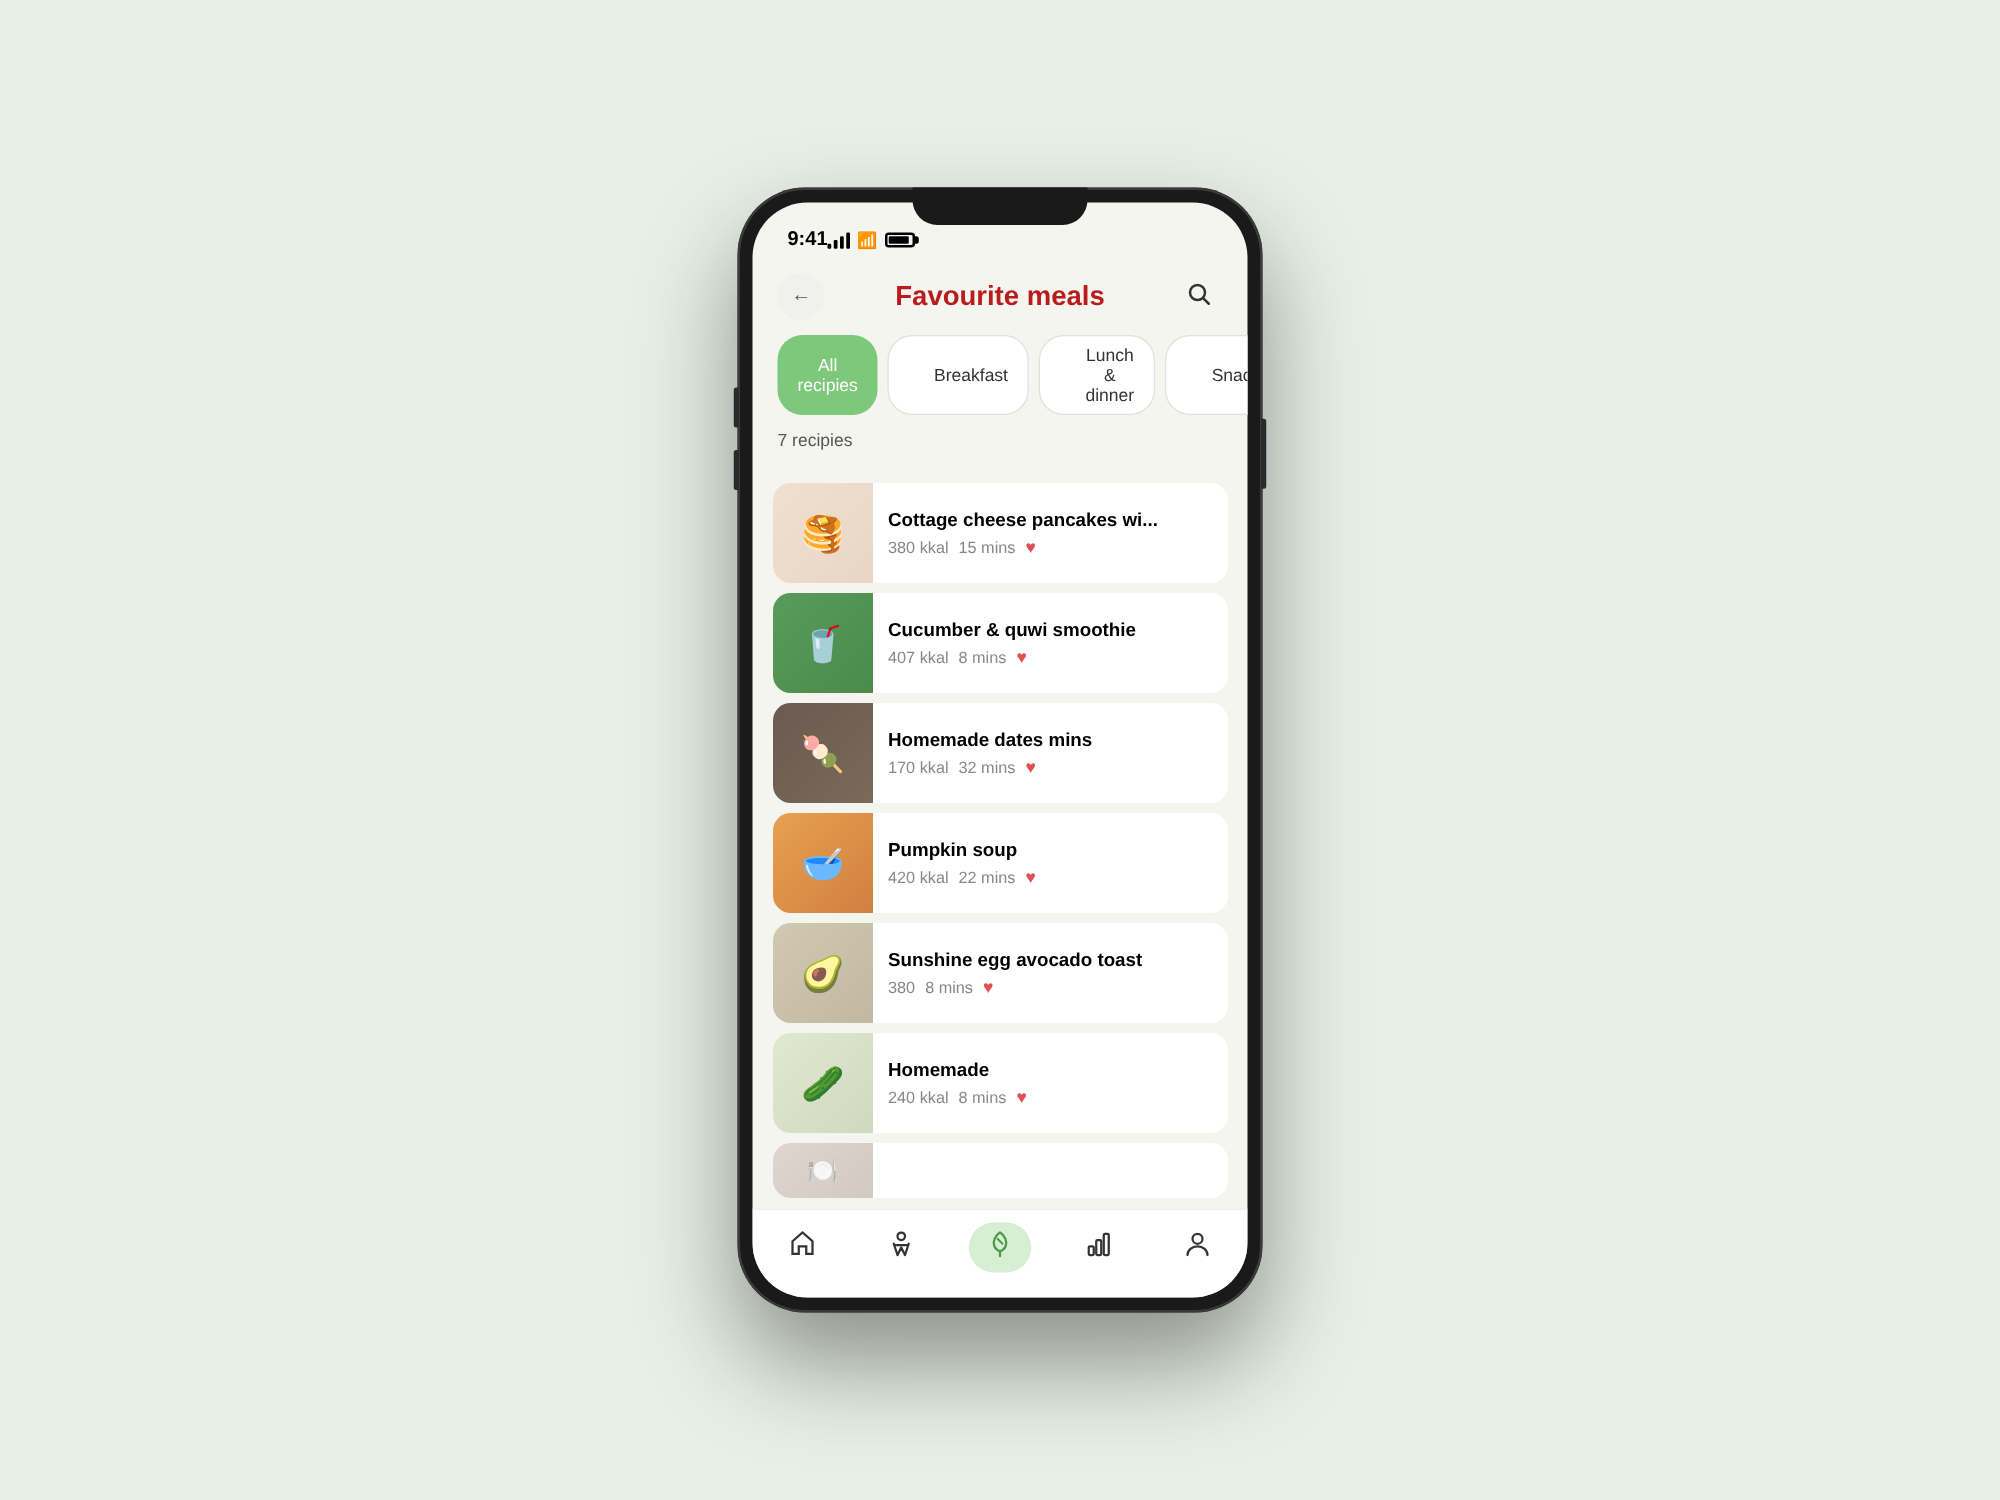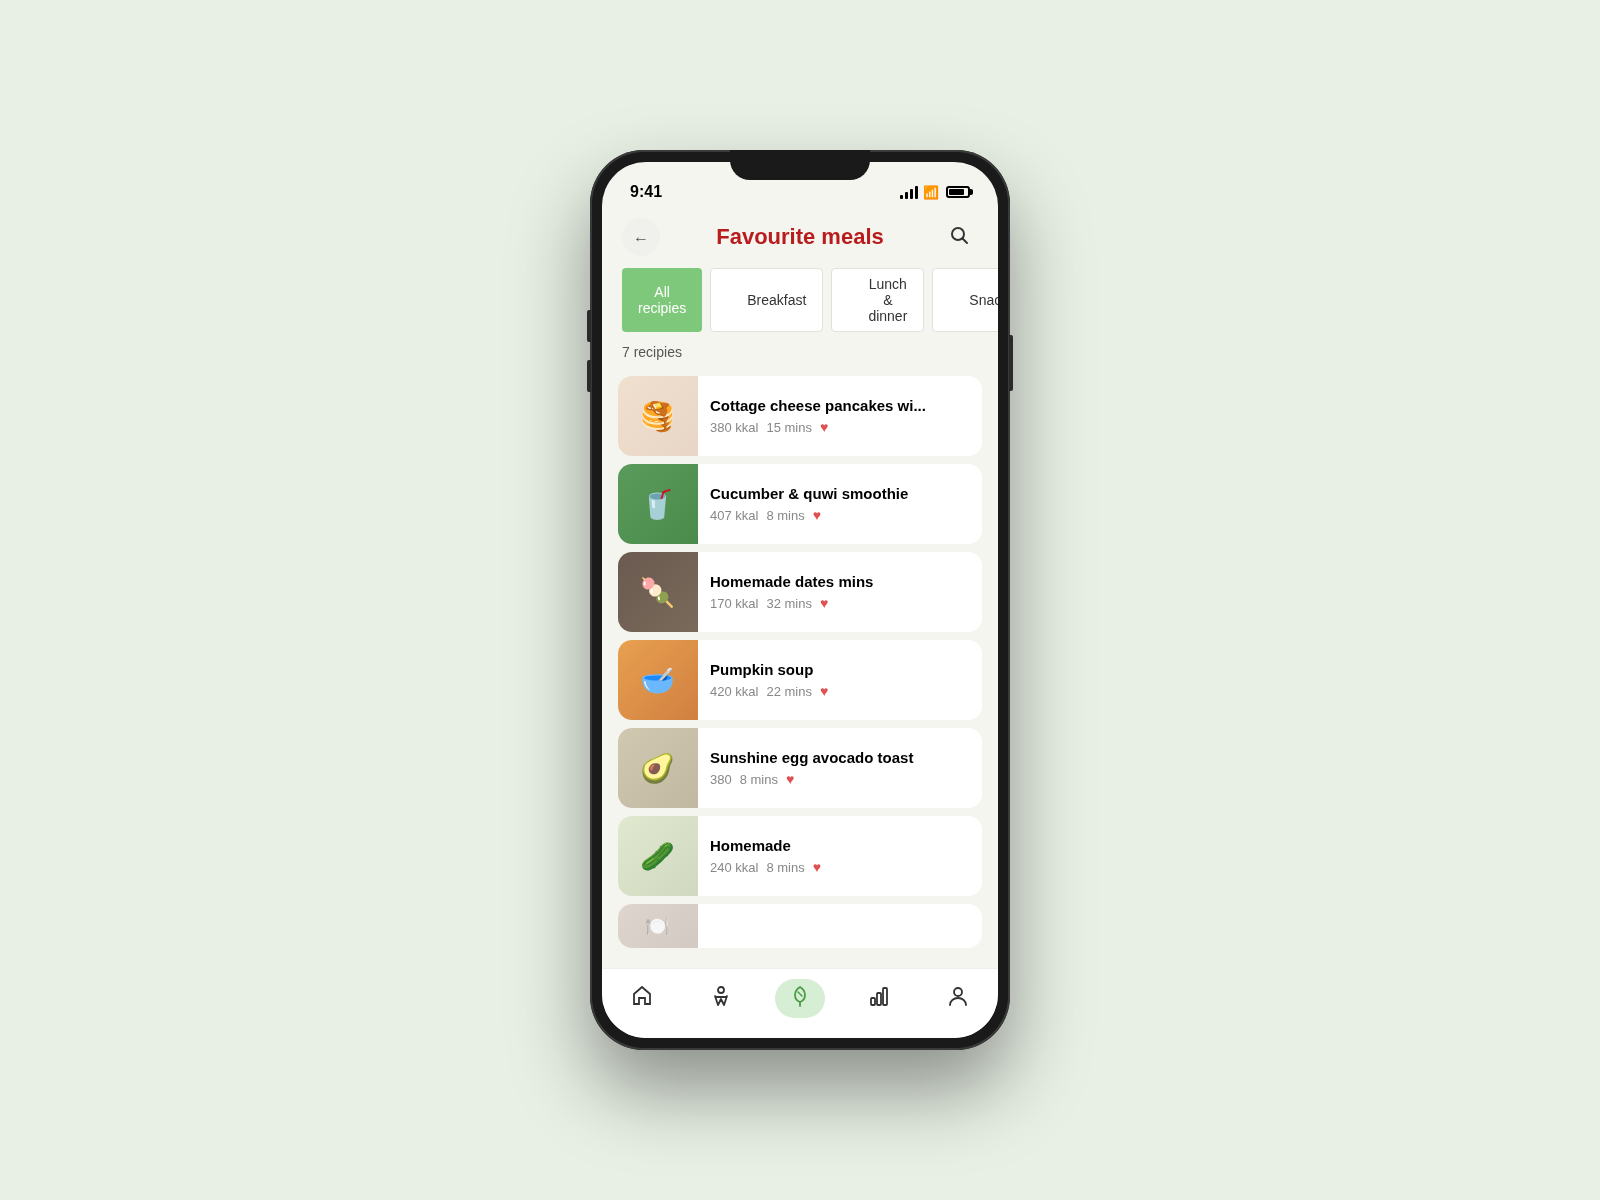--- a/index.html
+++ b/index.html
@@ -43,21 +43,20 @@
       width: 140px;
       height: 30px;
       background: #1a1a1a;
       border-radius: 0 0 20px 20px;
       z-index: 100;
     }
 
     
     .status-bar {
       display: flex;
-      justify-content: space-between;
       align-items: center;
       padding: 12px 28px 0;
       height: 48px;
       flex-shrink: 0;
       position: relative;
       z-index: 50;
     }
 
     .status-time {
       font-size: 16px;
@@ -165,42 +164,42 @@
     
     .filter-tabs {
       display: flex;
       gap: 8px;
       padding: 0 20px 12px;
       flex-shrink: 0;
     }
 
     .filter-tab {
       padding: 7px 16px;
-      border-radius: 4px;
+      border-radius: 20px;
       font-size: 14px;
       font-weight: 500;
       cursor: pointer;
       border: none;
     }
 
     .filter-tab.active {
       background: #7dc87a;
       color: #fff;
     }
 
     .filter-tab.inactive {
       background: #fff;
       color: #333;
       border: 1.5px solid #e0e0dc;
       padding-left: 36px;
     }
 
     
     .recipe-count {
-      padding: 0 20px 16px;
+      padding: 0 20px 26px;
       font-size: 14px;
       color: #555;
       flex-shrink: 0;
     }
 
     
     .recipe-list {
       flex: 1;
       overflow-y: auto;
       padding: 0 0 10px;

